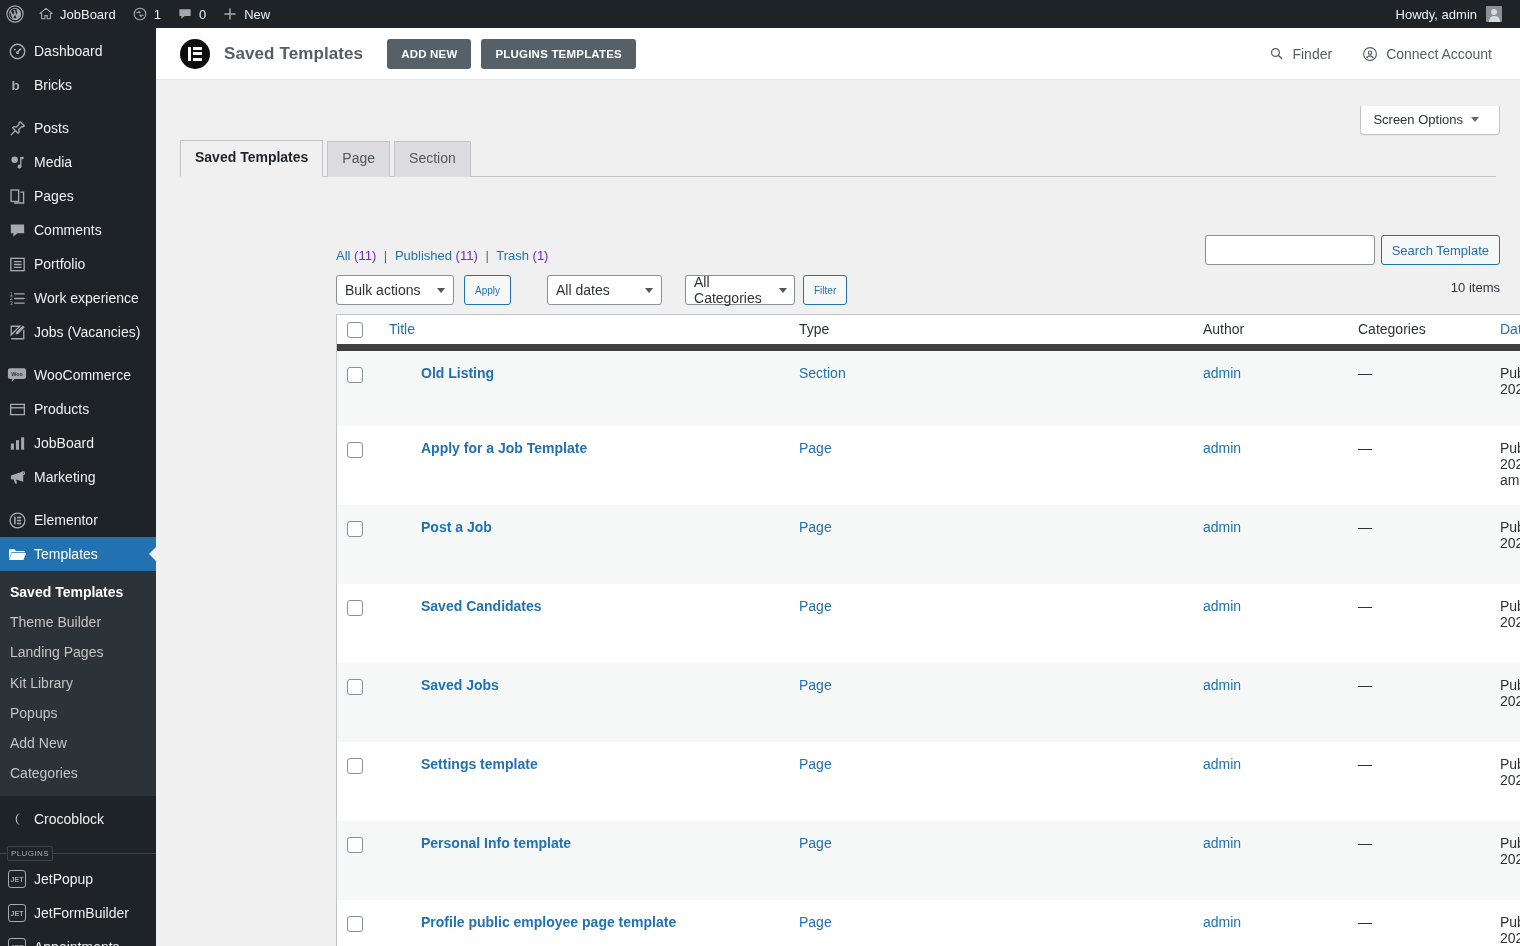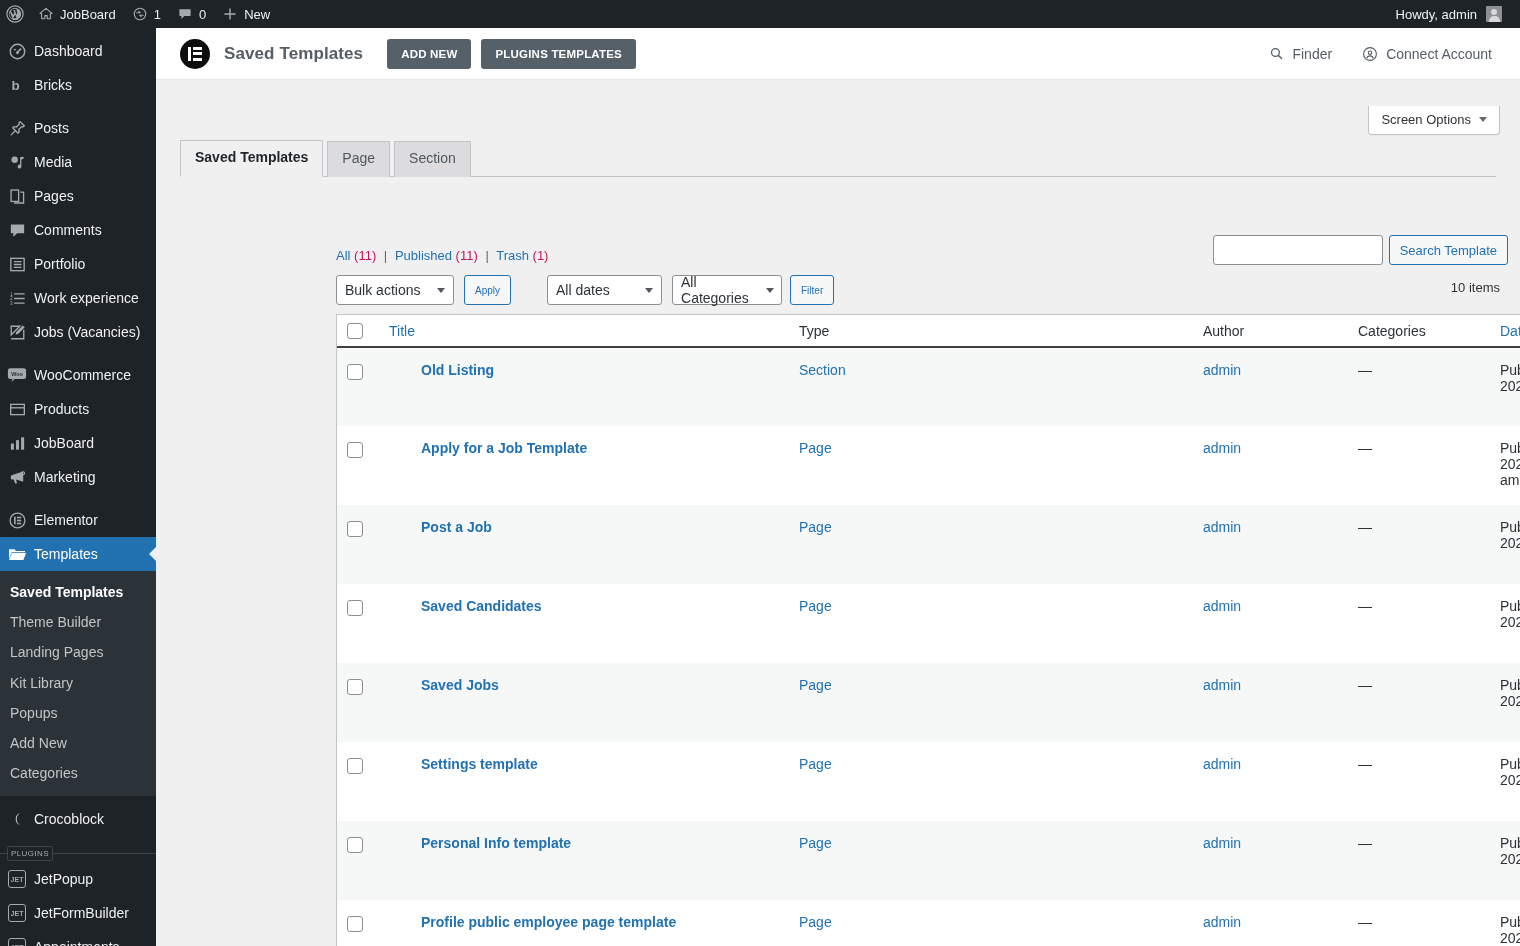--- a/index.html
+++ b/index.html
@@ -140,21 +140,21 @@
   .el-right .el-link {
     display: flex; align-items: center; gap: 8px;
     font-size: 14px; color: #555d66; cursor: pointer;
   }
 
   
   #screen-options-btn {
     position: absolute; right: 20px; top: 78px;
     background: #fff; border: 1px solid #c3c4c7; border-top: none;
     border-radius: 0 0 4px 4px;
-    padding: 6px 12px 7px 12px;
+    padding: 6px 20px 7px 12px;
     font-size: 13px; color: #2c3338; cursor: pointer;
     display: flex; align-items: center; gap: 8px;
     box-shadow: 0 1px 1px rgba(0,0,0,.04);
   }
   .caret-down {
     width: 0; height: 0;
     border-left: 4.5px solid transparent; border-right: 4.5px solid transparent;
     border-top: 5px solid #646970;
   }
 
@@ -174,25 +174,25 @@
     background: #f0f0f1; border-bottom: 1px solid #f0f0f1;
     color: #1d2327; font-weight: bold;
   }
 
   
   #subsubsub {
     position: absolute; left: 180px; top: 220px;
     font-size: 13px; color: #2c3338;
   }
   #subsubsub a { color: #2271b1; cursor: pointer; text-decoration: none; }
-  #subsubsub .cnt { color: #be185d; }
+  #subsubsub .cnt { color: #6d28d9; }
   #subsubsub .bar { color: #646970; padding: 0 4px; }
 
   
-  #searchbox { position: absolute; right: 12px; top: 207px; display: flex; align-items: center; }
+  #searchbox { position: absolute; right: 20px; top: 207px; display: flex; align-items: center; }
   #search-input {
     width: 170px; height: 30px;
     border: 1px solid #8c8f94; border-radius: 3px;
     padding: 0 8px; font-size: 14px; color: #2c3338;
     background: #fff; outline: none;
     font-family: "Liberation Sans", sans-serif;
   }
   #search-submit {
     margin-left: 6px; height: 30px;
     background: #f6f7f7; border: 1px solid #2271b1; border-radius: 3px;
@@ -215,21 +215,21 @@
     font-family: "Liberation Sans", sans-serif;
   }
   .wp-select .sel-caret {
     position: absolute; right: 8px; top: 12px;
     width: 0; height: 0;
     border-left: 4.5px solid transparent; border-right: 4.5px solid transparent;
     border-top: 5px solid #50575e;
   }
   #bulk-actions { width: 118px; margin-right: 10px; }
   #dates-select { width: 115px; margin-right: 10px; margin-left: 36px; text-align: right; }
-  #cats-select { width: 110px; padding-right: 35px; margin-right: 8px; }
+  #cats-select { width: 110px; padding-right: 35px; margin-right: 8px; margin-left: 13px; }
   #cats-select .sel-caret { right: 7px; }
   .wp-btn-secondary {
     height: 30px; background: #f6f7f7;
     border: 1px solid #2271b1; border-radius: 3px;
     color: #2271b1; font-size: 10px; padding: 0 10px; cursor: pointer;
     font-family: "Liberation Sans", sans-serif;
   }
 
   
   #tablewrap {
@@ -238,21 +238,21 @@
     background: #fff;
     border: 1px solid #c3c4c7;
     border-radius: 0;
     box-shadow: 0 1px 1px rgba(0,0,0,.04);
   }
   table.wp-list { width: 100%; border-collapse: collapse; table-layout: fixed; }
   table.wp-list th {
     text-align: left; font-weight: 400;
     font-size: 14px; color: #2c3338;
     padding: 4px 10px; height: 32px;
-    border-bottom: 2px solid #404040;
+    border-bottom: 7px solid #404040;
     vertical-align: middle;
   }
   table.wp-list th a, table.wp-list th .sortlink { color: #2271b1; text-decoration: none; cursor: pointer; }
   table.wp-list td {
     font-size: 14px; color: #2c3338;
     padding: 14px 10px 10px 10px;
     vertical-align: top;
     height: 79px;
   }
   tr.alt td { background: #f6f7f7; }

